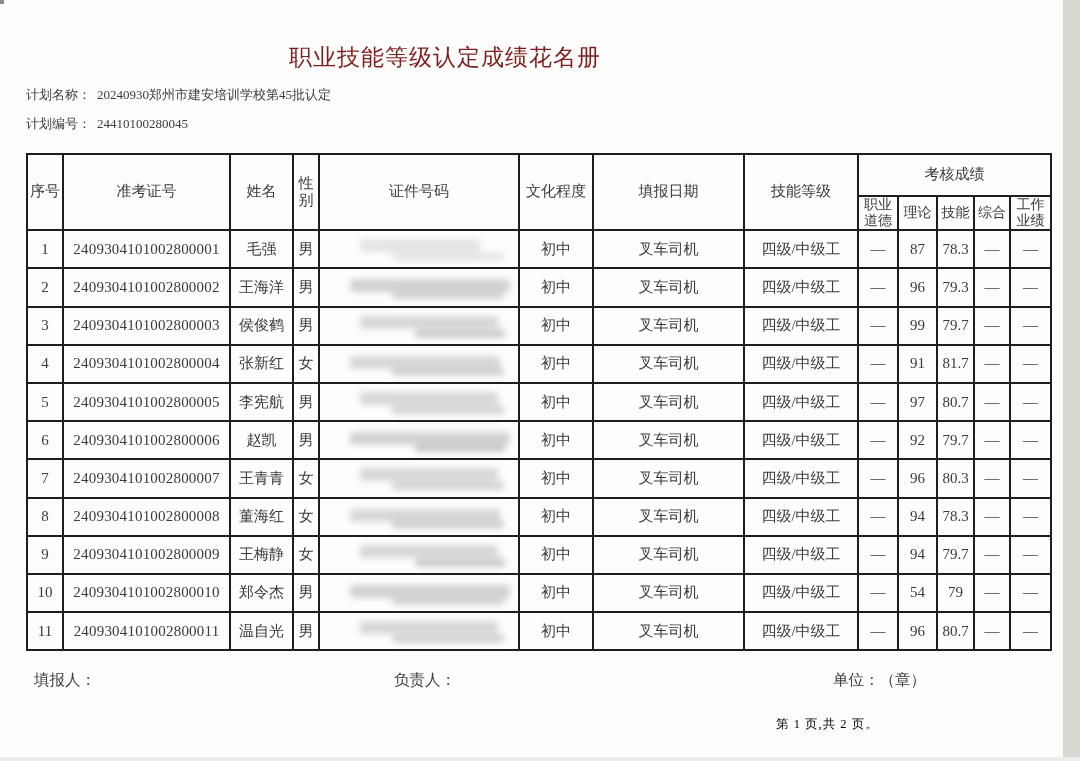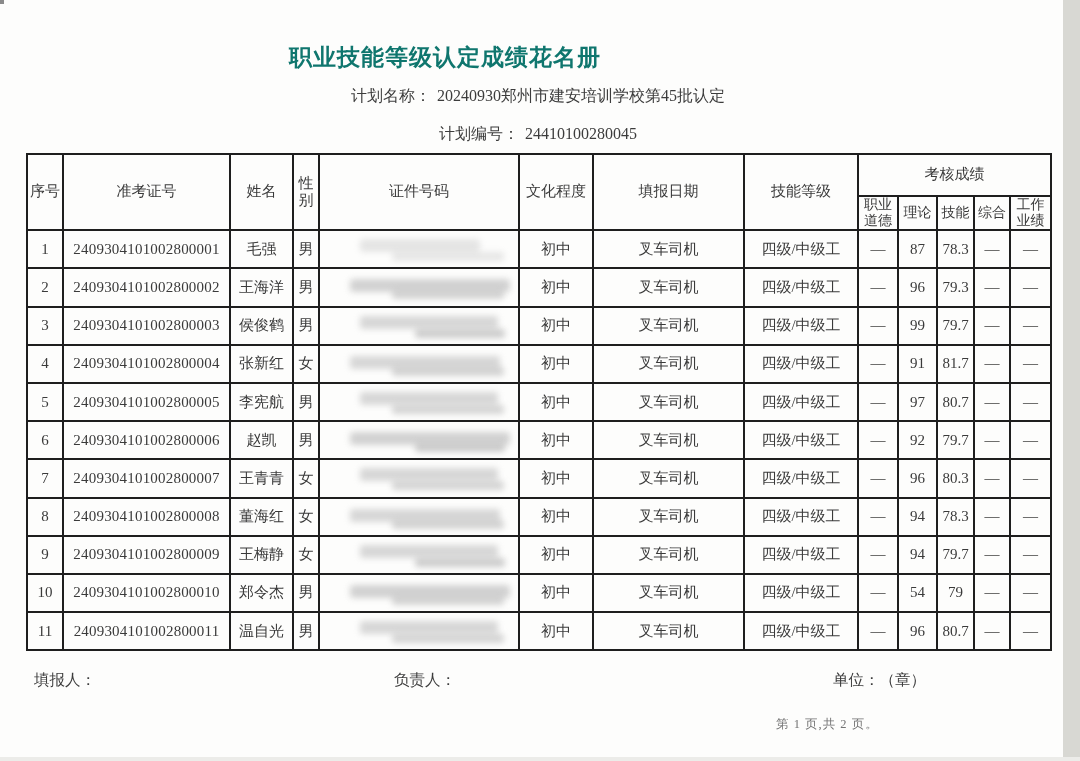--- a/index.html
+++ b/index.html
@@ -8,29 +8,29 @@
     background:#fdfdfc;
     font-family:"Liberation Serif","DejaVu Serif",serif;
     color:#3a3a3a;
   }
   .scan-edge-right{position:absolute;right:0;top:0;width:17px;height:761px;background:#d8d8d3;}
   .scan-edge-bottom{position:absolute;left:0;bottom:0;width:1080px;height:4px;background:#ecece9;}
   .corner-mark{position:absolute;left:0;top:0;width:4px;height:4px;background:#8a8a8a;}
 
   .page-title{
     position:absolute;top:42px;left:0;width:890px;margin:0;
-    text-align:center;font-size:23px;font-weight:bold;color:#0f766e;
+    text-align:center;font-size:23px;font-weight:normal;color:#7f1d1d;
     font-family:"Liberation Sans","DejaVu Sans",sans-serif;letter-spacing:1px;
   }
   .meta-row{
     position:absolute;left:26px;width:1024px;display:flex;
-    justify-content:center;font-size:16px;color:#3c3c3c;
+    justify-content:space-between;font-size:13px;color:#3c3c3c;
   }
   .meta-1{top:86px;}
-  .meta-2{top:124px;}
+  .meta-2{top:115px;}
   .meta-label{margin-right:6px;}
 
   table.roster{
     position:absolute;left:26px;top:153px;width:1024px;
     border-collapse:collapse;table-layout:fixed;
   }
   .roster th,.roster td{
     border:2px solid #1e1e1e;padding:0;text-align:center;vertical-align:middle;
     font-weight:normal;font-size:15px;color:#3a3a3a;overflow:hidden;
   }
@@ -53,21 +53,21 @@
   .roster tbody tr:nth-child(3n) .smudge2{left:95px;width:90px;opacity:.65;}
   .roster tbody tr:nth-child(1) .smudge{opacity:.45;width:120px;}
   .roster tbody tr:nth-child(1) .smudge2{opacity:.3;}
   .roster tbody tr:nth-child(4n+2) .smudge{width:160px;opacity:.8;}
 
   .footer-row{position:absolute;left:26px;top:670px;width:1024px;font-size:15.5px;color:#3c3c3c;}
   .footer-filler{position:absolute;left:8px;}
   .footer-manager{position:absolute;left:368px;}
   .footer-unit{position:absolute;left:807px;}
   .page-info{
-    position:absolute;left:776px;top:716px;font-size:12.5px;color:#737373;
+    position:absolute;left:776px;top:716px;font-size:12.5px;color:#000000;
     letter-spacing:1px;
   }
 </style>
 </head>
 <body>
 
 <div class="scan-edge-right"></div>
 <div class="scan-edge-bottom"></div>
 <div class="corner-mark"></div>
 

